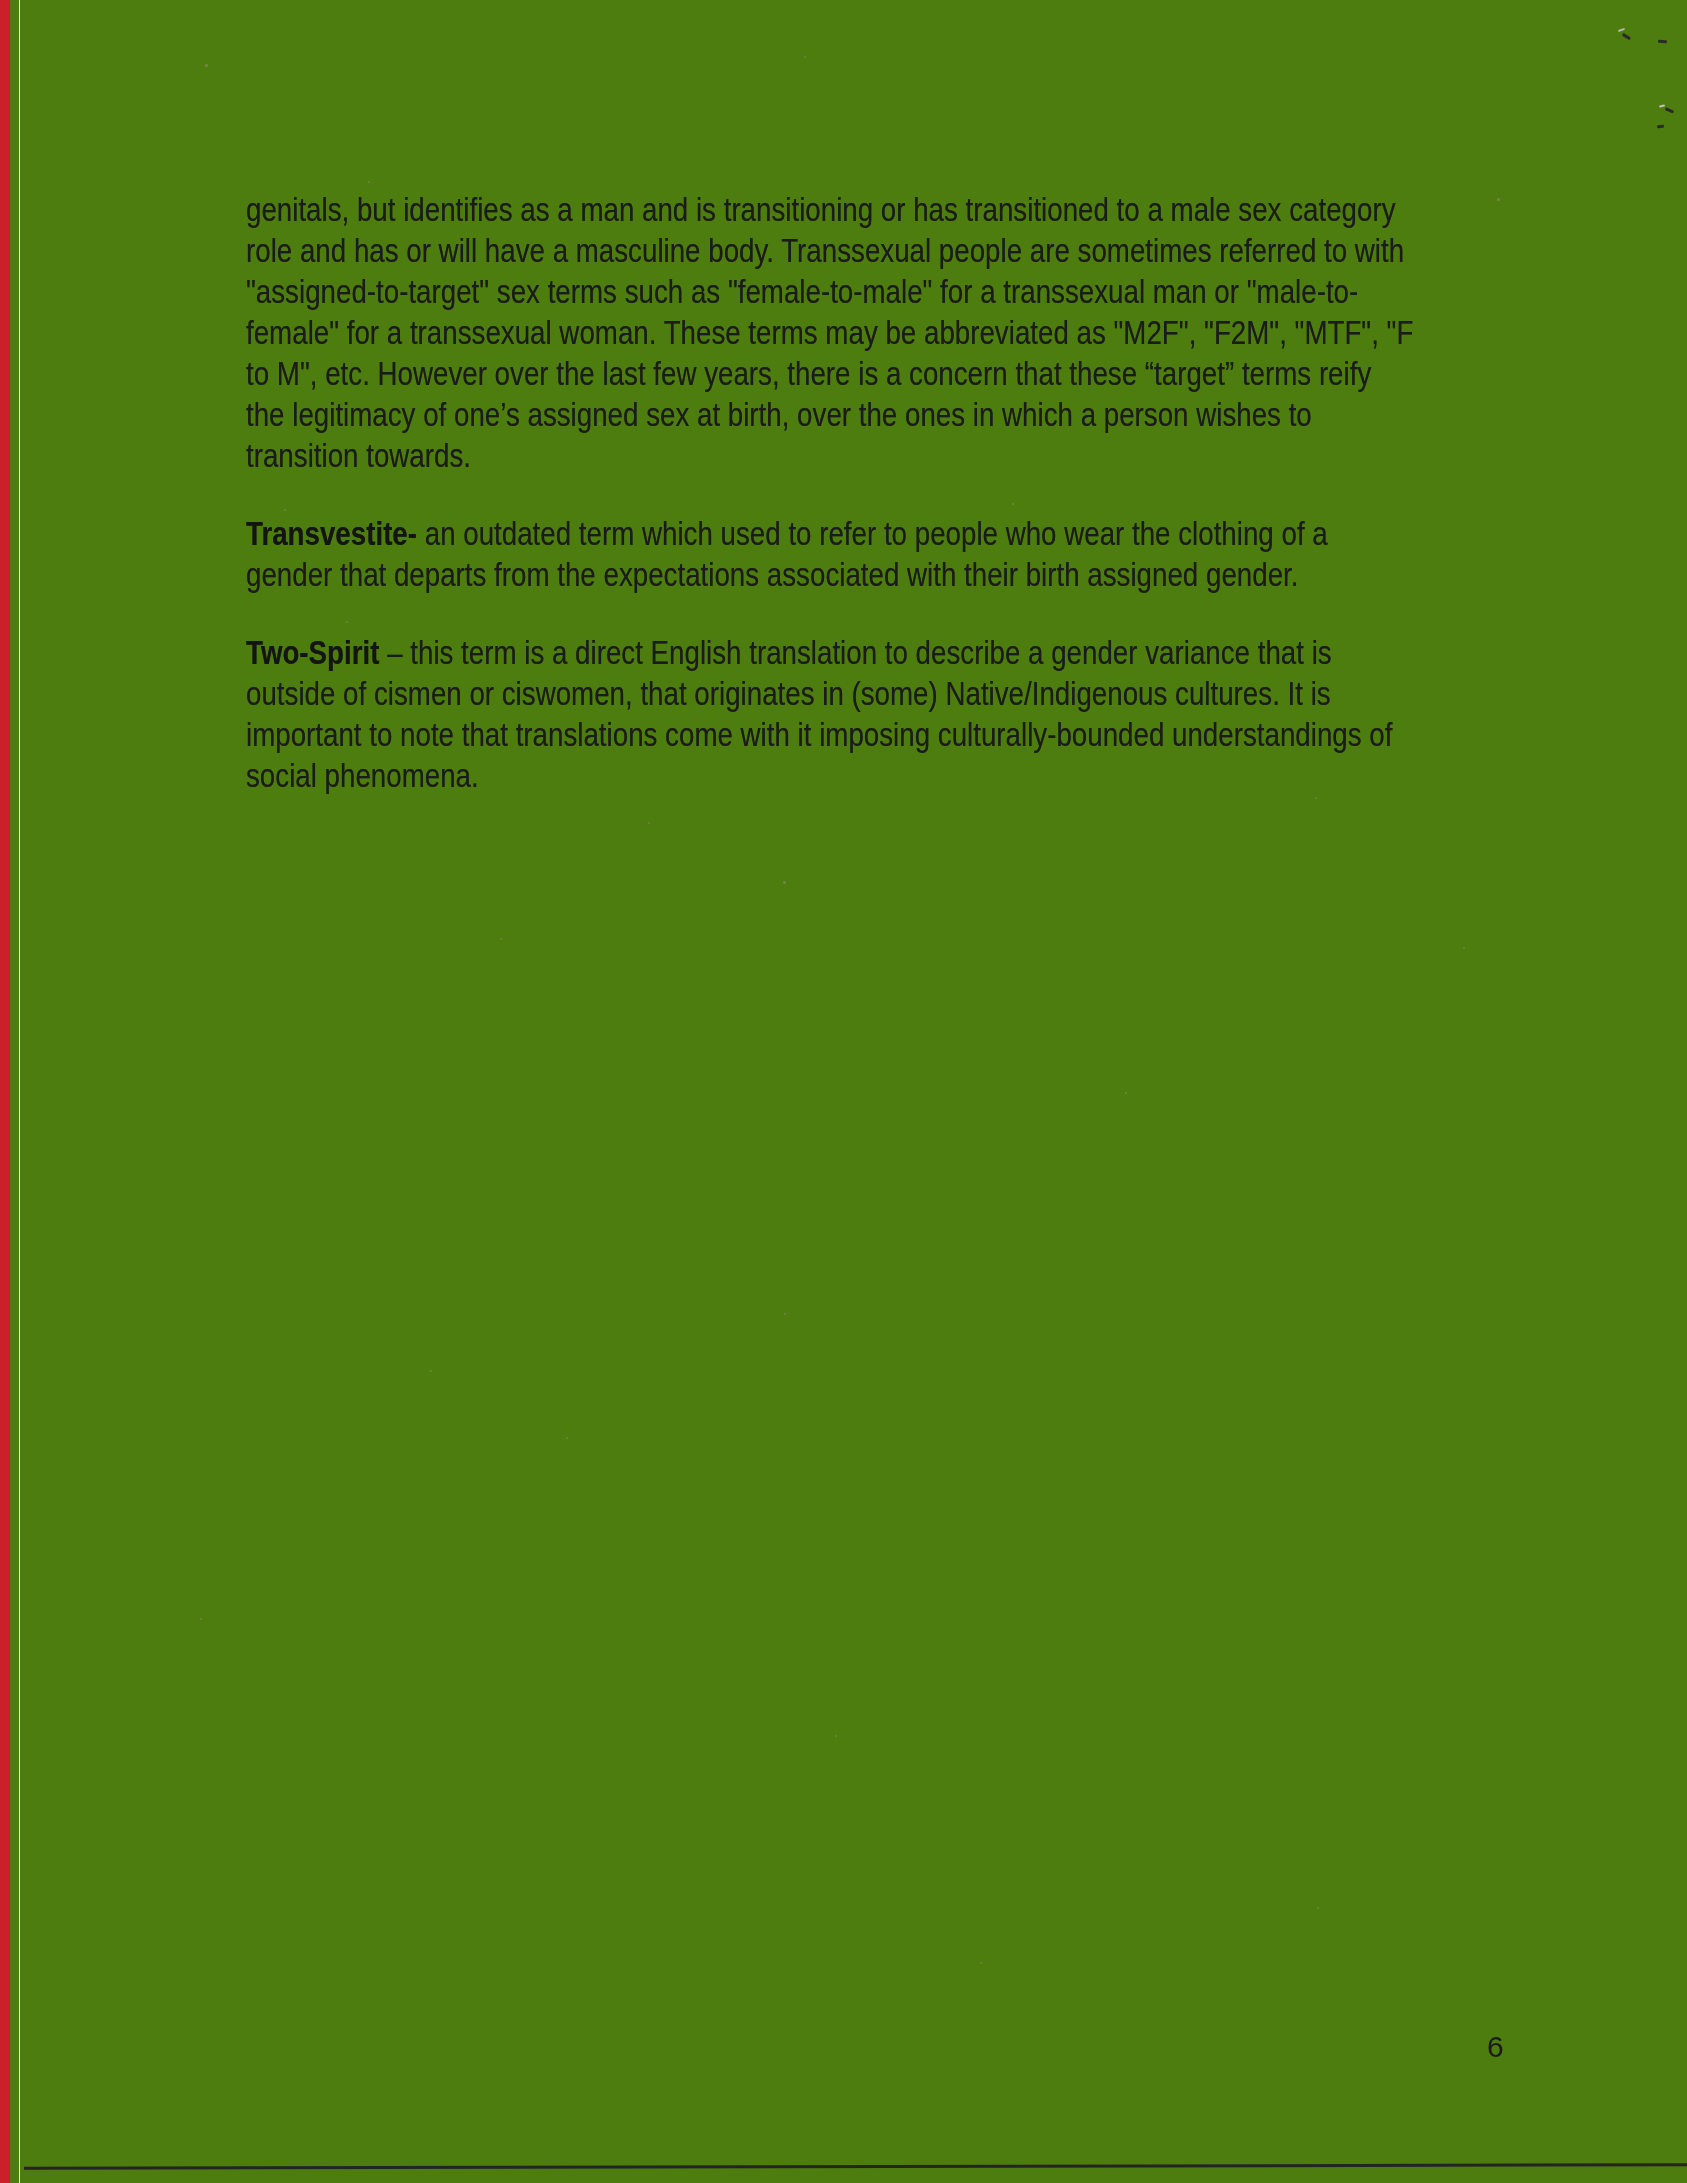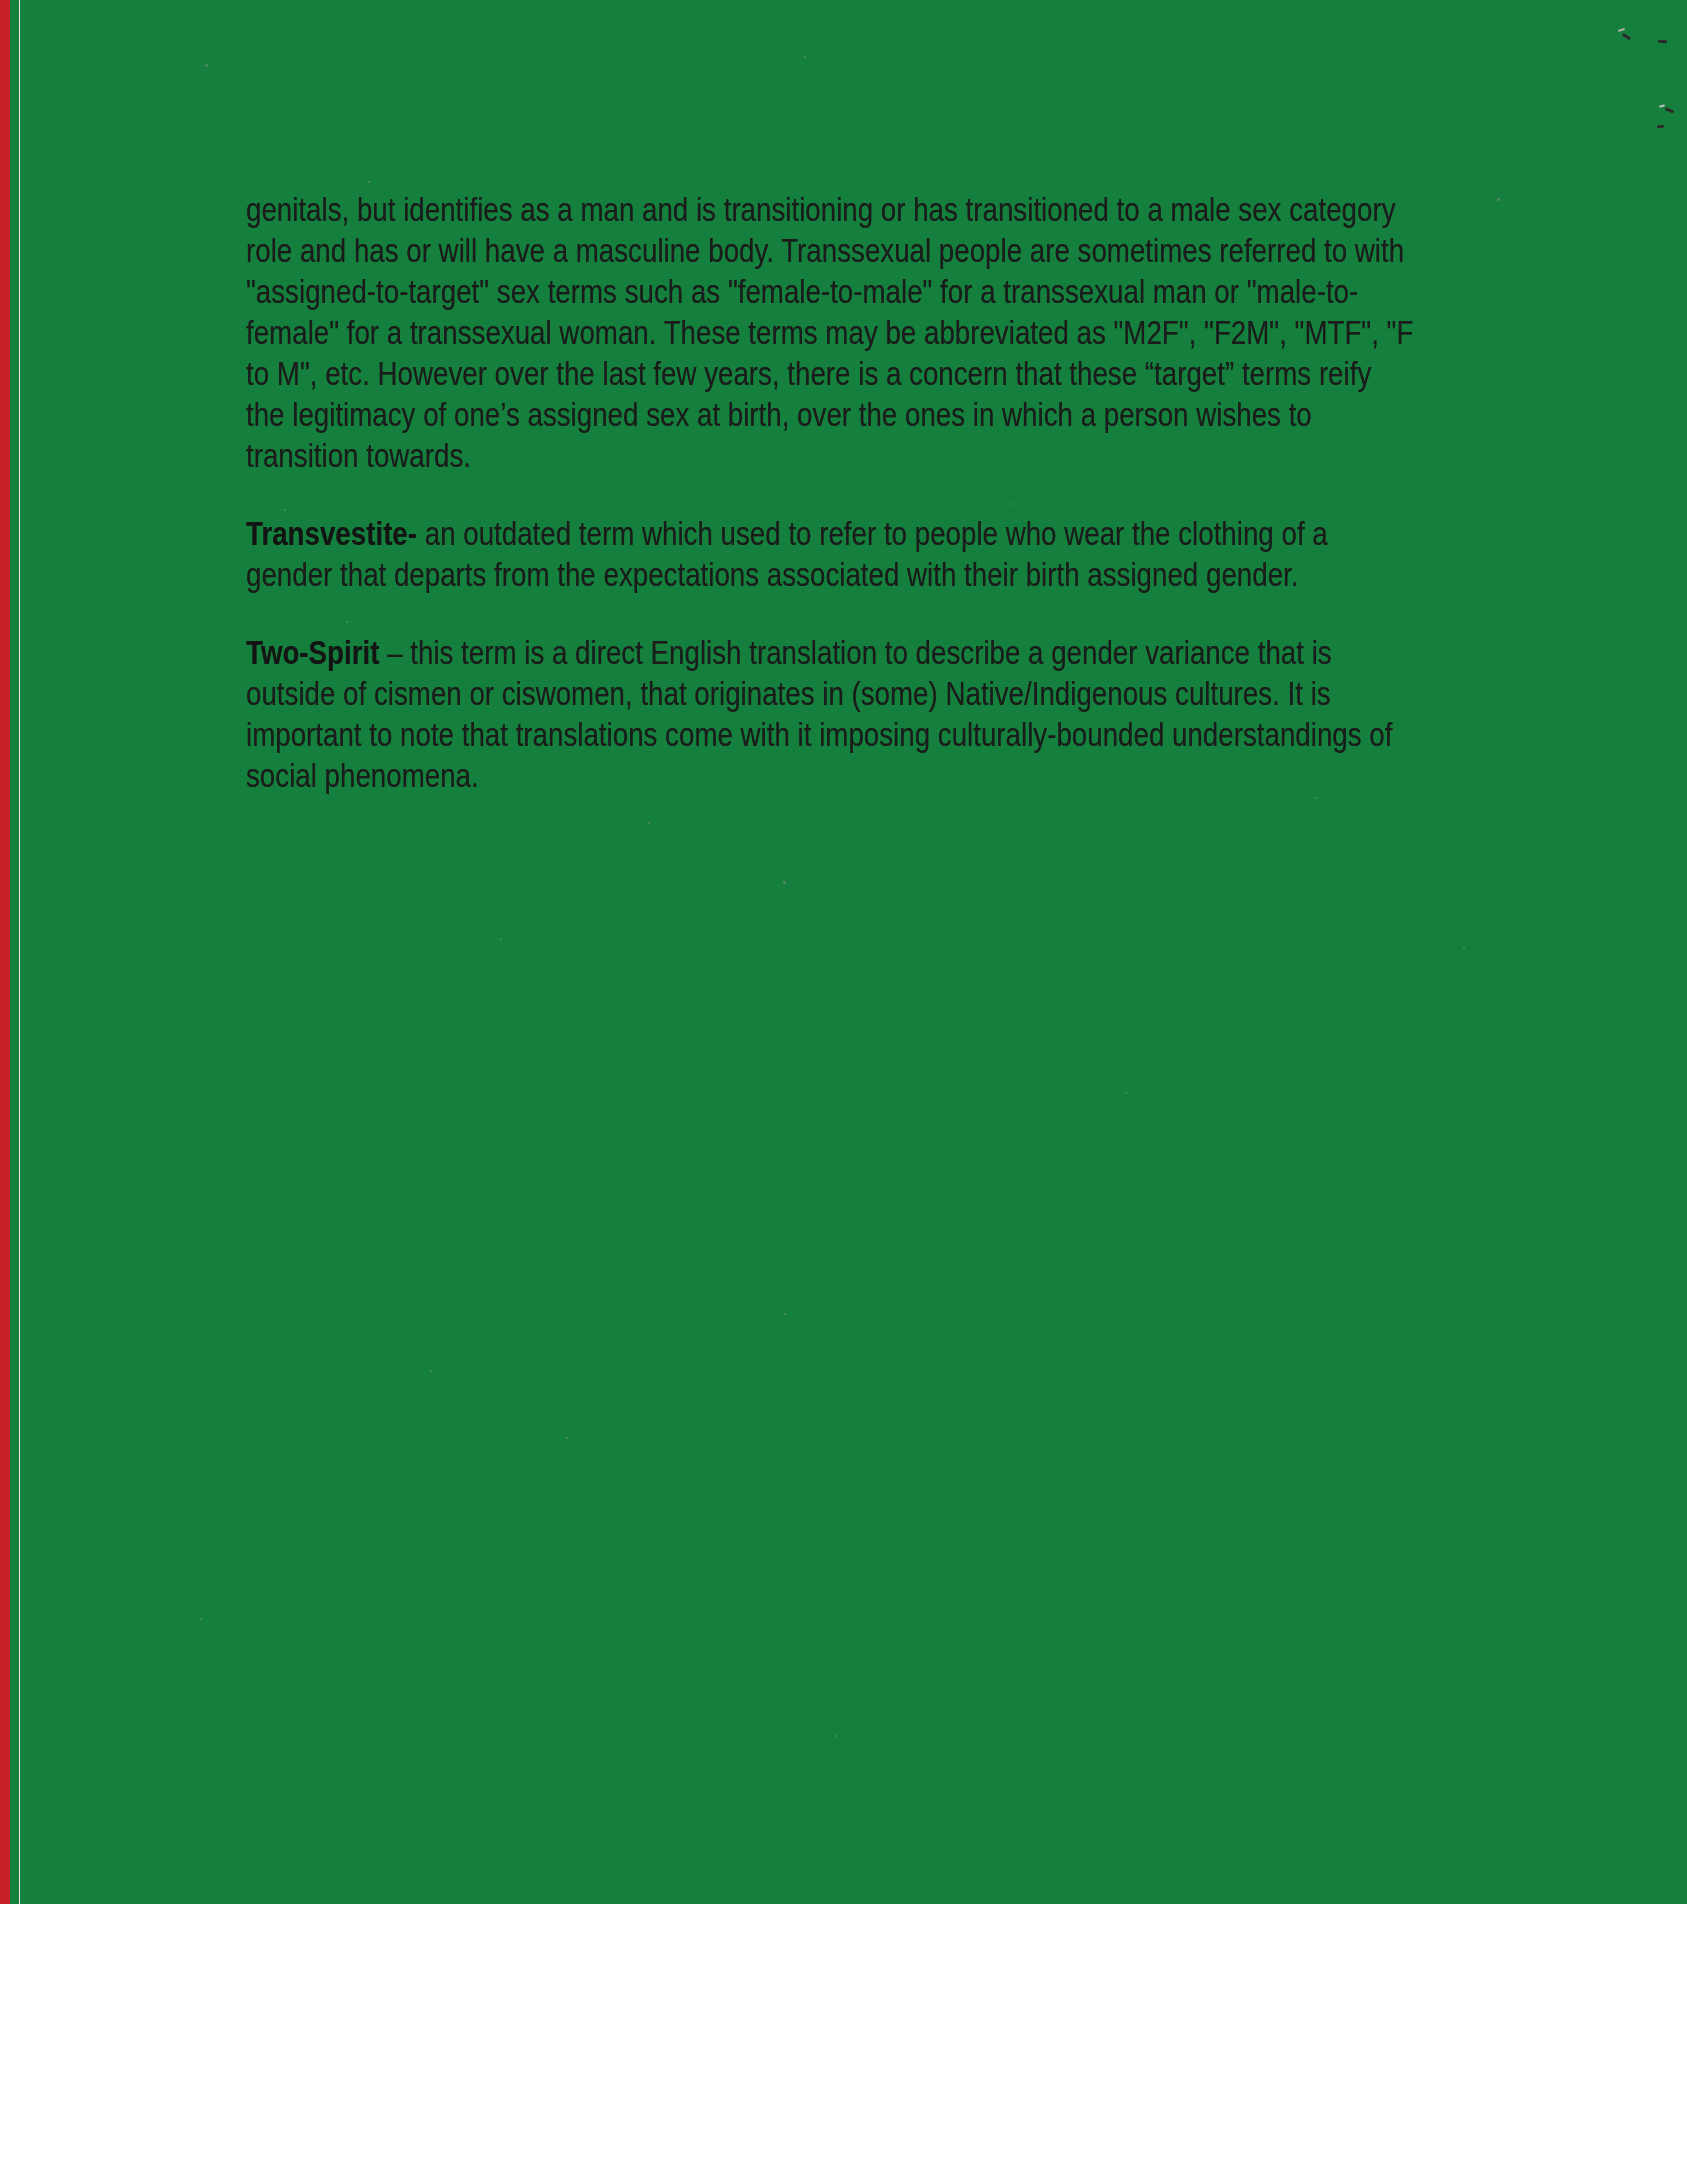--- a/index.html
+++ b/index.html
@@ -1,19 +1,19 @@
 <!DOCTYPE html>
 <html style="font-size:10.6px"><head>
 <meta charset="utf-8">
 <style>
   html,body{margin:0;padding:0;background:#ffffff;}
   .page{
     position:relative;
-    width:1687px;height:1904px;
-    background:#15803d;
+    width:1687px;height:2183px;
+    background:#4d7c0f;
     overflow:hidden;
     font-family:"Liberation Sans",sans-serif;
   }
   
   .red-stripe{
     position:absolute;left:0;top:0;width:10px;height:2183px;
     background:#c9202a;
   }
   
   .scan-vline{

